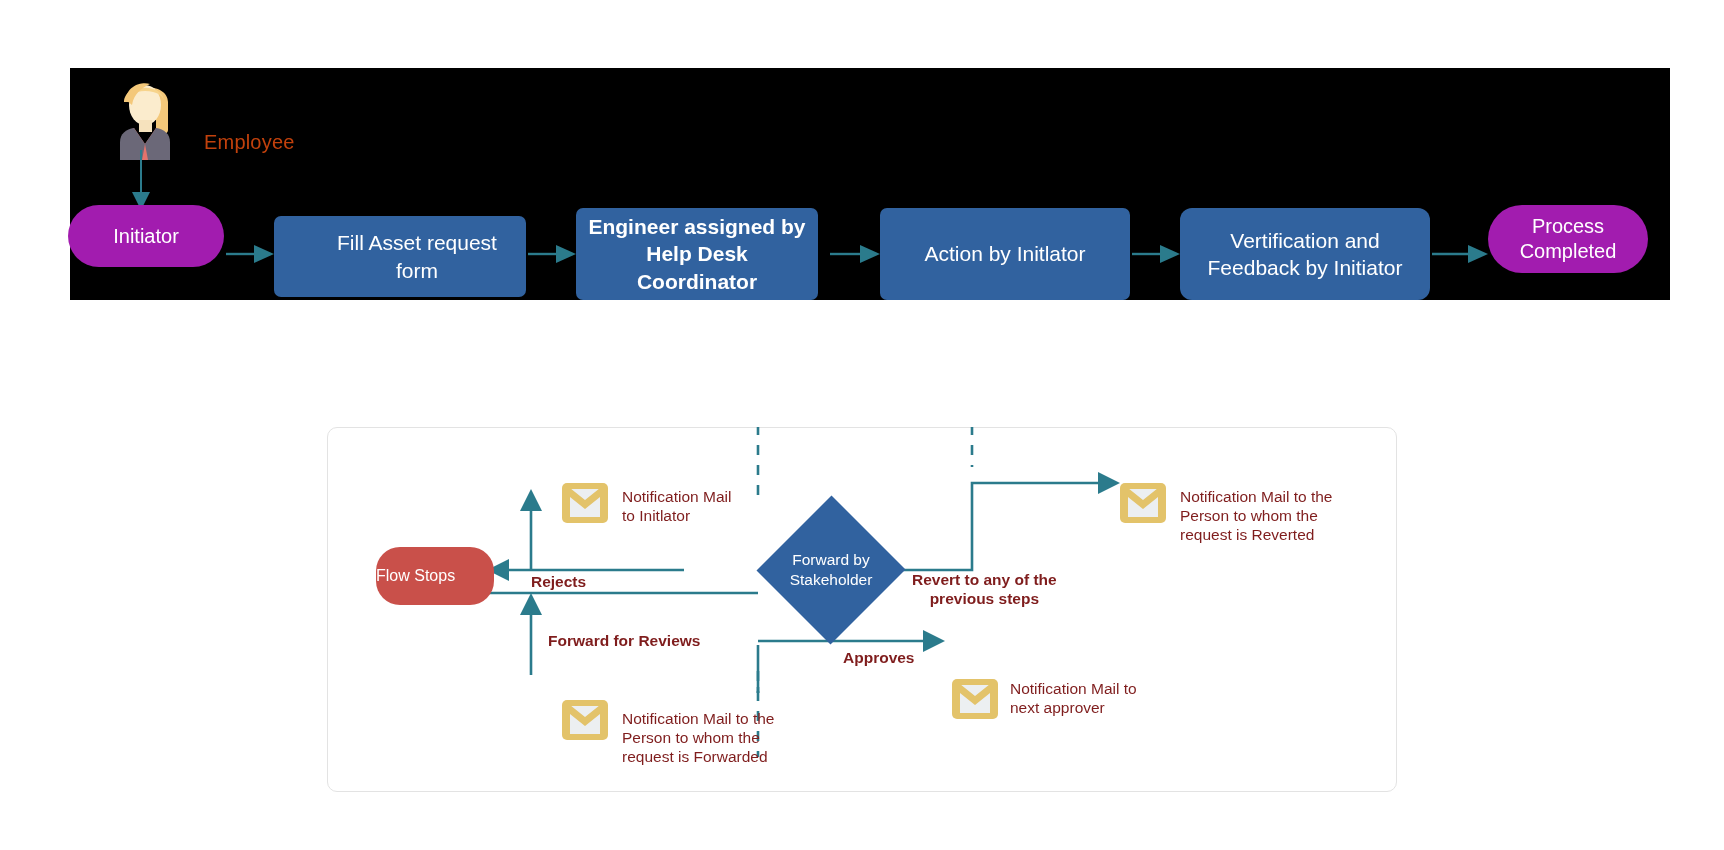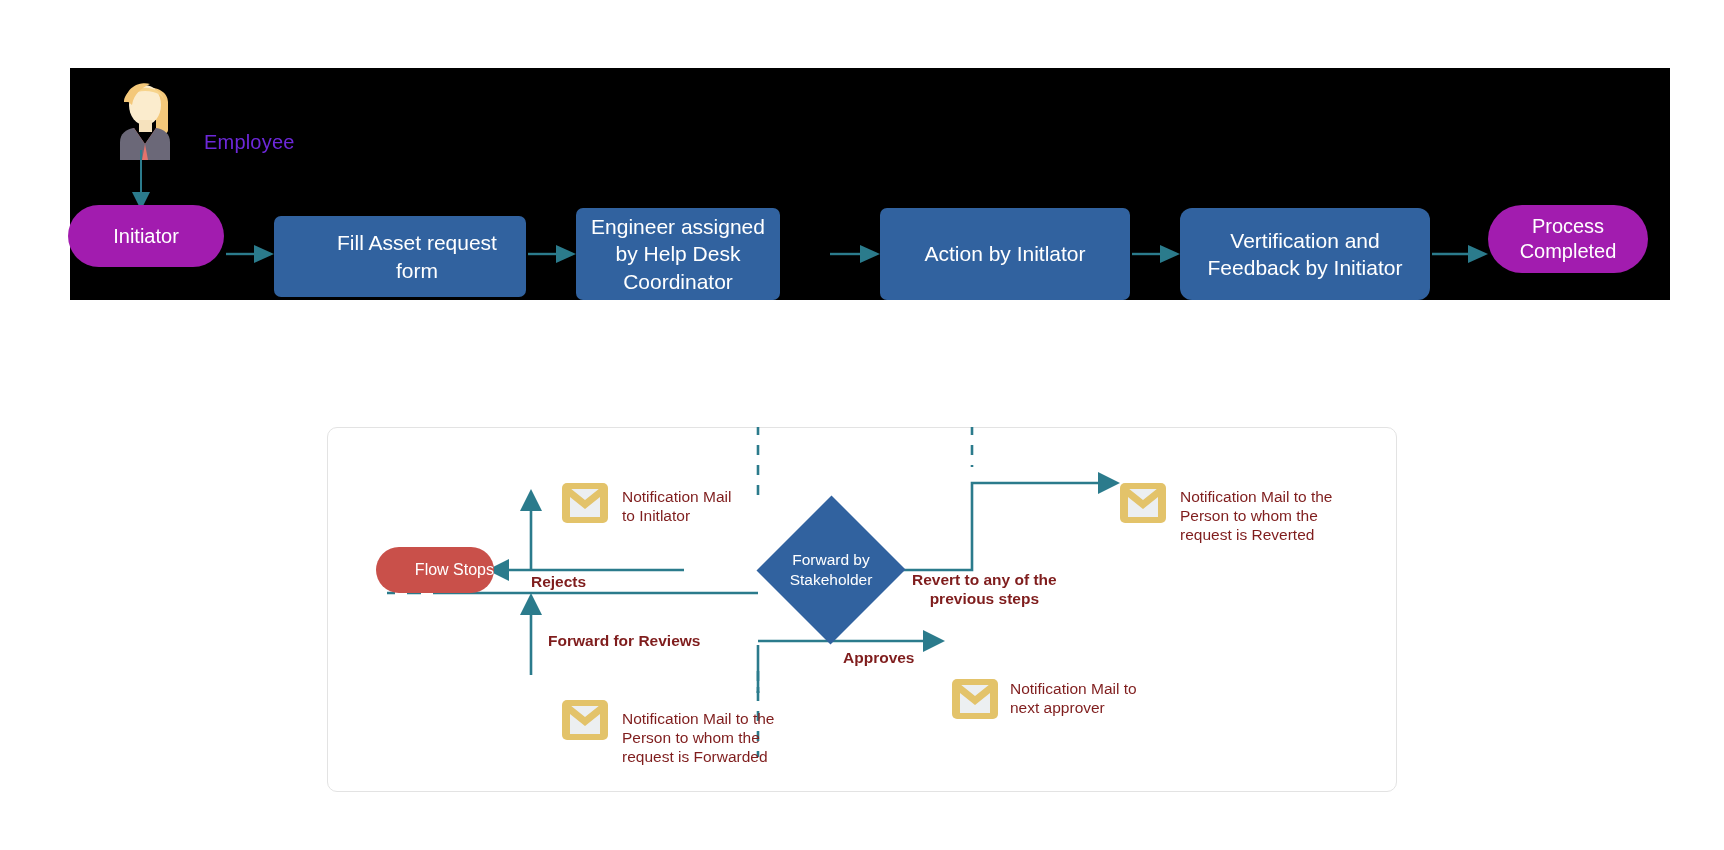--- a/index.html
+++ b/index.html
@@ -33,21 +33,21 @@
     left: 112px;
     top: 72px;
     width: 68px;
     height: 88px;
   }
   #employee-label {
     position: absolute;
     left: 204px;
     top: 131px;
     font-size: 20px;
-    color: #6d28d9;
+    color: #c2410c;
     letter-spacing: .2px;
     white-space: nowrap;
   }
 
   
   #avatar-down-arrow {
     position: absolute;
     left: 130px;
     top: 150px;
     width: 22px;
@@ -74,21 +74,21 @@
     background: #31629f;
     border-radius: 7px;
     font-size: 21px;
     line-height: 1.3;
     padding: 6px 10px;
   }
   .node-text { display: block; }
 
   #node-initiator  { left: 68px;   top: 205px; width: 156px; height: 62px; }
   #node-fill-form  { left: 274px;  top: 216px; width: 252px; height: 81px; padding-left: 44px; }
-  #node-engineer-assigned { left: 576px; top: 208px; width: 204px; height: 92px; }
+  #node-engineer-assigned { left: 576px; top: 208px; width: 242px; height: 92px; font-weight: bold; }
   #node-action-engineer   { left: 880px; top: 208px; width: 250px; height: 92px; }
   #node-verification      { left: 1180px; top: 208px; width: 250px; height: 92px; border-radius: 12px; }
   #node-process-completed { left: 1488px; top: 205px; width: 160px; height: 68px; text-align: center; }
 
   
   .h-arrow {
     position: absolute;
     height: 24px;
     top: 242px;
   }
@@ -136,26 +136,26 @@
   #lbl-revert          { left: 912px; top: 570px; }
   #lbl-forward-reviews { left: 548px; top: 631px; }
   #lbl-approves        { left: 843px; top: 648px; }
 
   
   #node-flow-stops {
     position: absolute;
     left: 376px;
     top: 547px;
     width: 118px;
-    height: 46px;
+    height: 58px;
     background: #c9504a;
     border-radius: 24px;
     display: flex;
     align-items: center;
-    justify-content: flex-end;
+    justify-content: flex-start;
     color: #ffffff;
     font-size: 16px;
   }
 
   
   #node-action-stakeholder {
     position: absolute;
     left: 757px;
     top: 495px;
     width: 148px;

